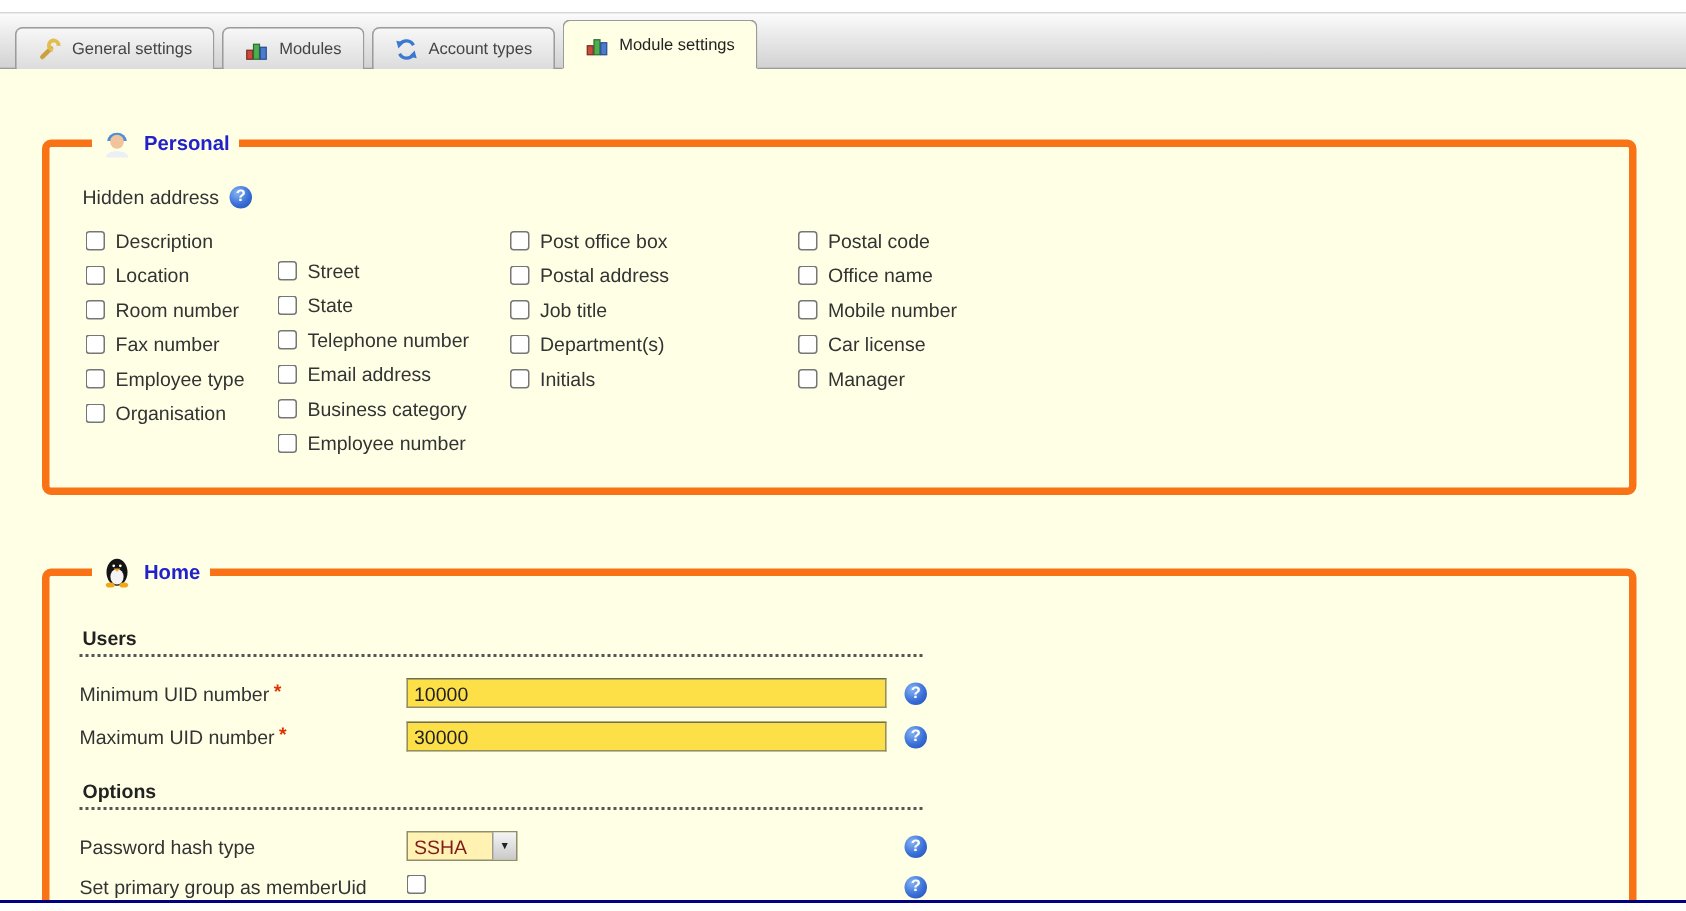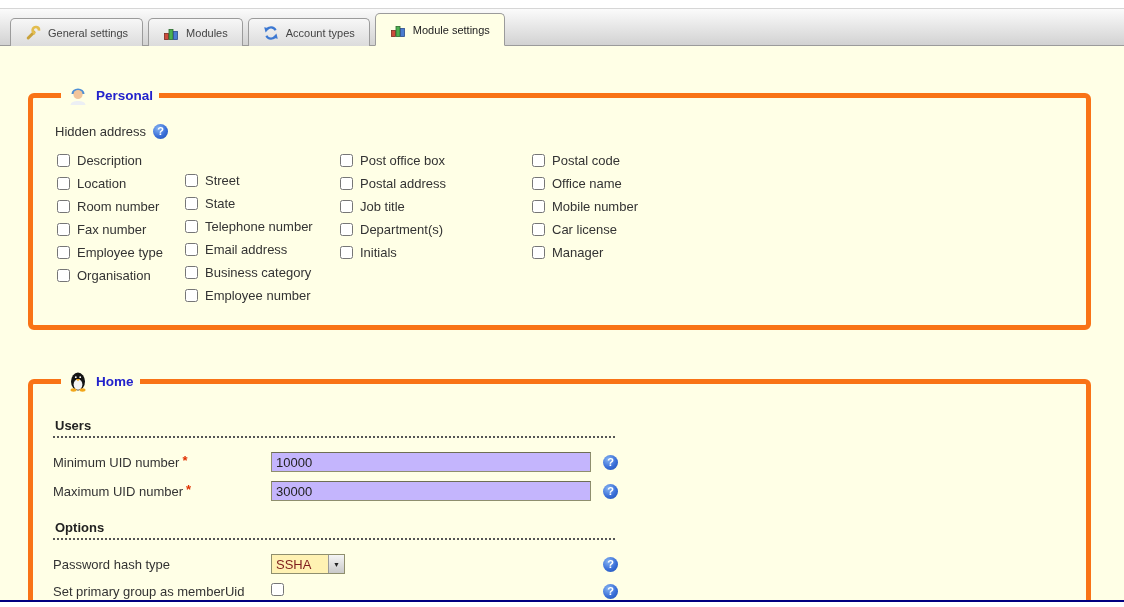--- a/index.html
+++ b/index.html
@@ -67,21 +67,21 @@
   }
   .subheader.options { margin-top: 17px; }
   .field-row {
     display: grid; grid-template-columns: 218px 332px 24px;
     align-items: center; margin: 9px 0;
   }
   .field-label { color: #333; }
   .req { color: #E03000; font-weight: bold; margin-left: 3px; position: relative; top: -2px; }
   .text-input {
     width: 320px; height: 20px;
-    background: #c4b5fd;
+    background: #fde047;
     border: 1px solid #8F8F6E; border-top-color: #6e6e55;
     padding: 1px 4px; font-size: 13px; color: #222; font-family: inherit;
   }
   .select-box {
     display: inline-flex; width: 74px; height: 20px;
     background: #FFF2B3; border: 1px solid #8F8F6E; align-items: center; cursor: pointer;
   }
   .select-value { flex: 1; padding: 0 4px; color: #7f1d1d; }
   .select-arrow {
     width: 16px; height: 18px;

